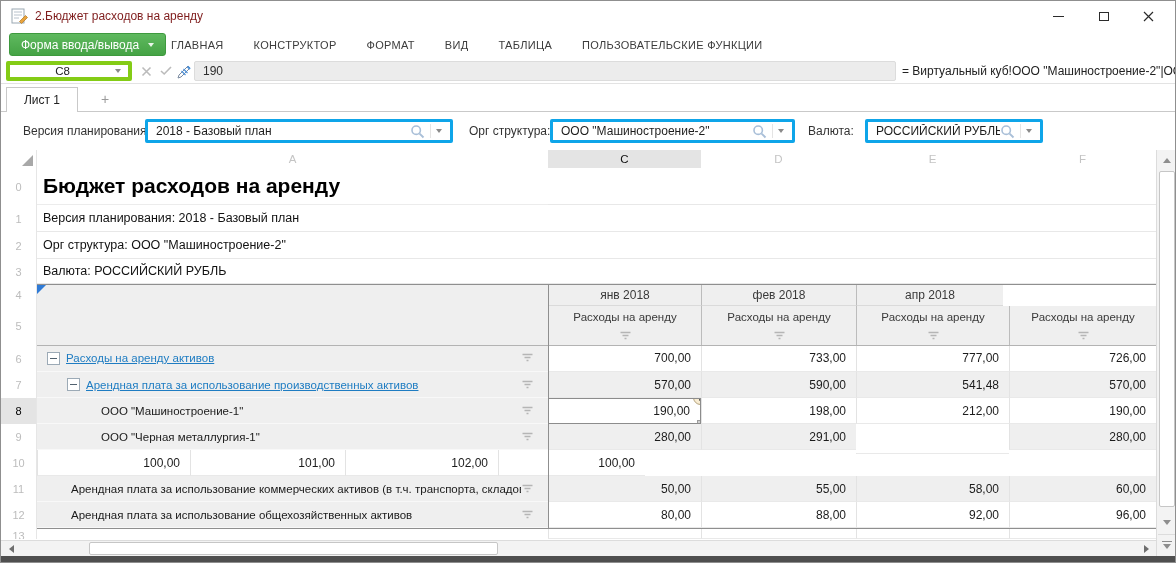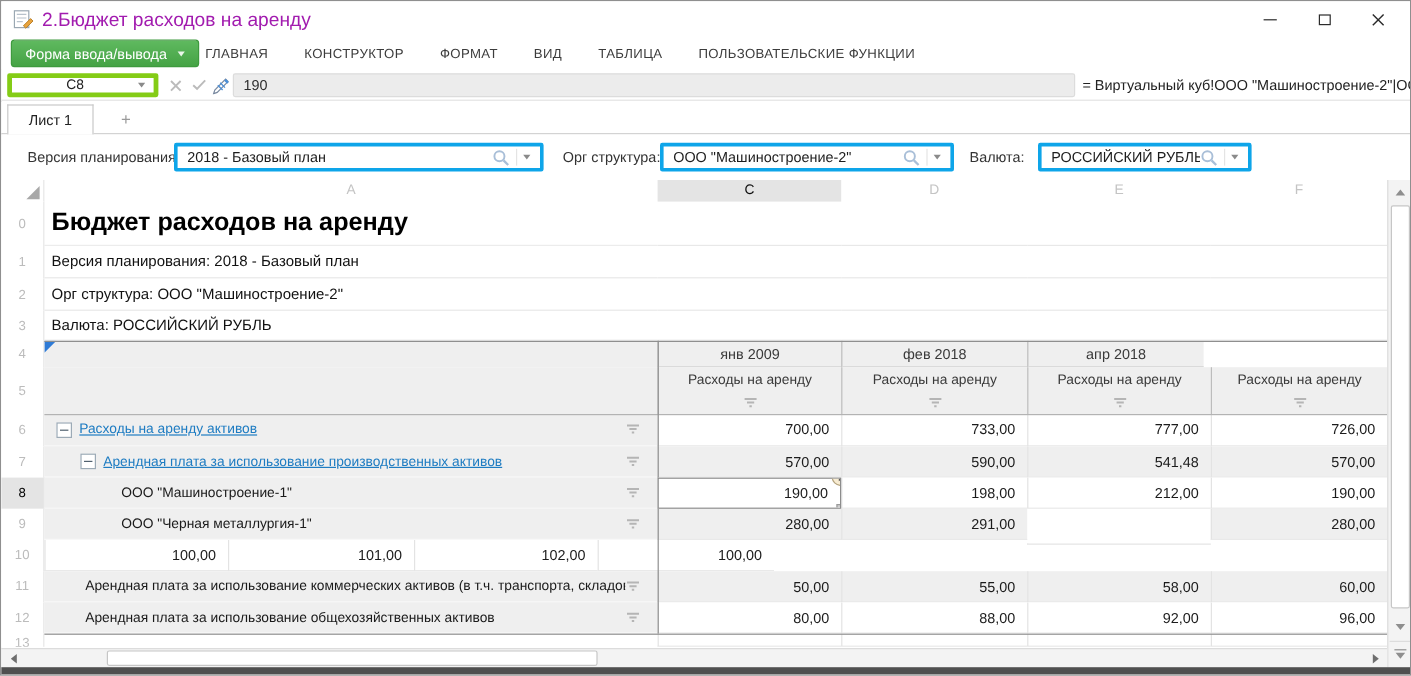--- a/index.html
+++ b/index.html
@@ -3,21 +3,21 @@
 <meta charset="utf-8">
 <style>
   * { margin:0; padding:0; box-sizing:border-box; }
   body { background:#9a9a9a; font-family:"Liberation Sans","DejaVu Sans",sans-serif; }
   .window { position:relative; width:1176px; height:563px; background:#fff;
             border:1px solid #8f8f8f; overflow:hidden; }
 
   
   .titlebar { position:absolute; left:0; top:0; right:0; height:30px; background:#fff; }
   .title-icon { position:absolute; left:10px; top:7px; }
-  .title-text { position:absolute; left:34px; top:8px; font-size:16px; color:#a21caf; white-space:nowrap; }
+  .title-text { position:absolute; left:34px; top:8px; font-size:12px; color:#7f1d1d; white-space:nowrap; }
   .win-controls { position:absolute; right:4px; top:0; height:30px; display:flex; }
   .win-btn { width:45px; height:30px; display:flex; align-items:center; justify-content:center; cursor:default; }
   .wc-min { width:11px; height:1px; background:#2b2b2b; }
   .wc-max { width:10px; height:9px; border:1px solid #2b2b2b; }
 
   
   .ribbon { position:absolute; left:0; top:30px; right:0; height:27px; background:#fff; }
   .form-btn { position:absolute; left:8px; top:2px; height:23px; padding:0 11px;
               background:linear-gradient(#5fb95f,#45a345); border:1px solid #3e9a3e; border-radius:3px;
               color:#fff; font-size:12px; display:flex; align-items:center; gap:9px; white-space:nowrap; }
@@ -267,21 +267,21 @@
         <div class="cell blank-cell" style="width: 153px;"></div>
         <div class="cell blank-cell" style="width: 155px;"></div>
         <div class="cell blank-cell" style="width: 153px;"></div>
         <div class="cell blank-cell" style="width: 147px;"></div>
       </div>
       <div class="grow" style="height: 22px;">
         <div class="cell rh" style="width: 36px;">4</div>
         <div class="cell merged-a" style="width: 511px;">
           <span class="blue-corner"></span>
         </div>
-        <div class="cell mon-cell" style="width: 153px;">янв 2009</div>
+        <div class="cell mon-cell" style="width: 153px;">янв 2018</div>
         <div class="cell mon-cell" style="width: 155px;">фев 2018</div>
         <div class="cell mon-cell" style="width: 147px;">апр 2018</div>
       </div>
       <div class="grow" style="height: 39px;">
         <div class="cell rh" style="width: 36px;">5</div>
         <div class="cell merged-a" style="width: 511px;"></div>
         <div class="cell meas-cell" style="width: 153px;">
           <span>Расходы на аренду</span>
           <span style="display: flex;">
             <svg width="13" height="10" viewBox="0 0 13 10">

